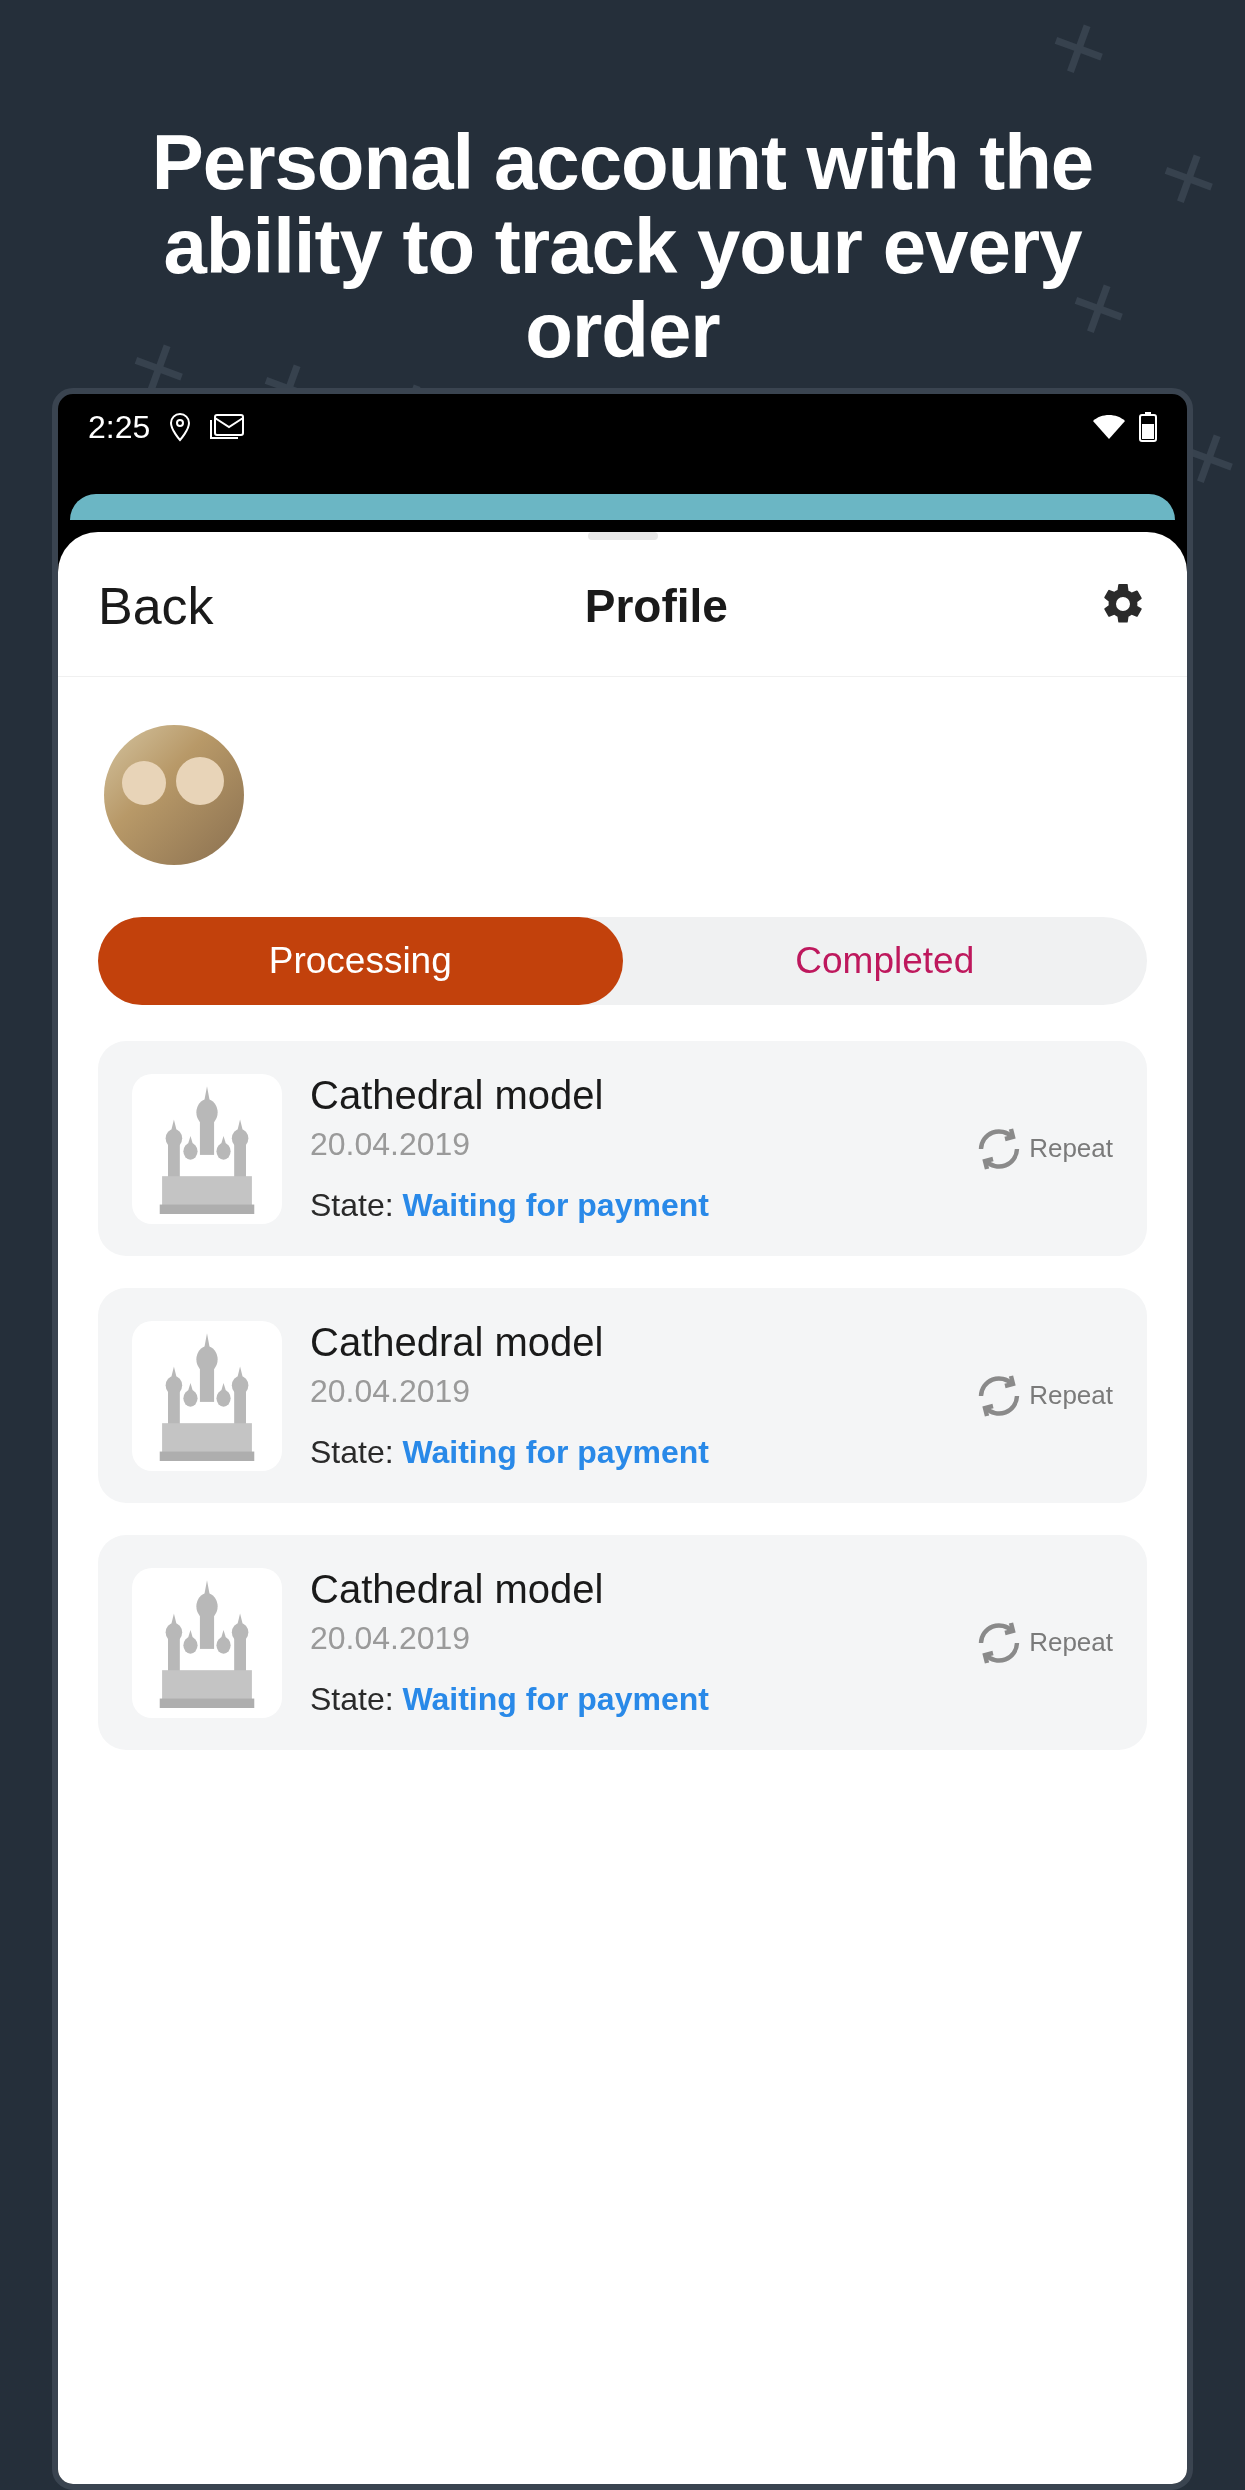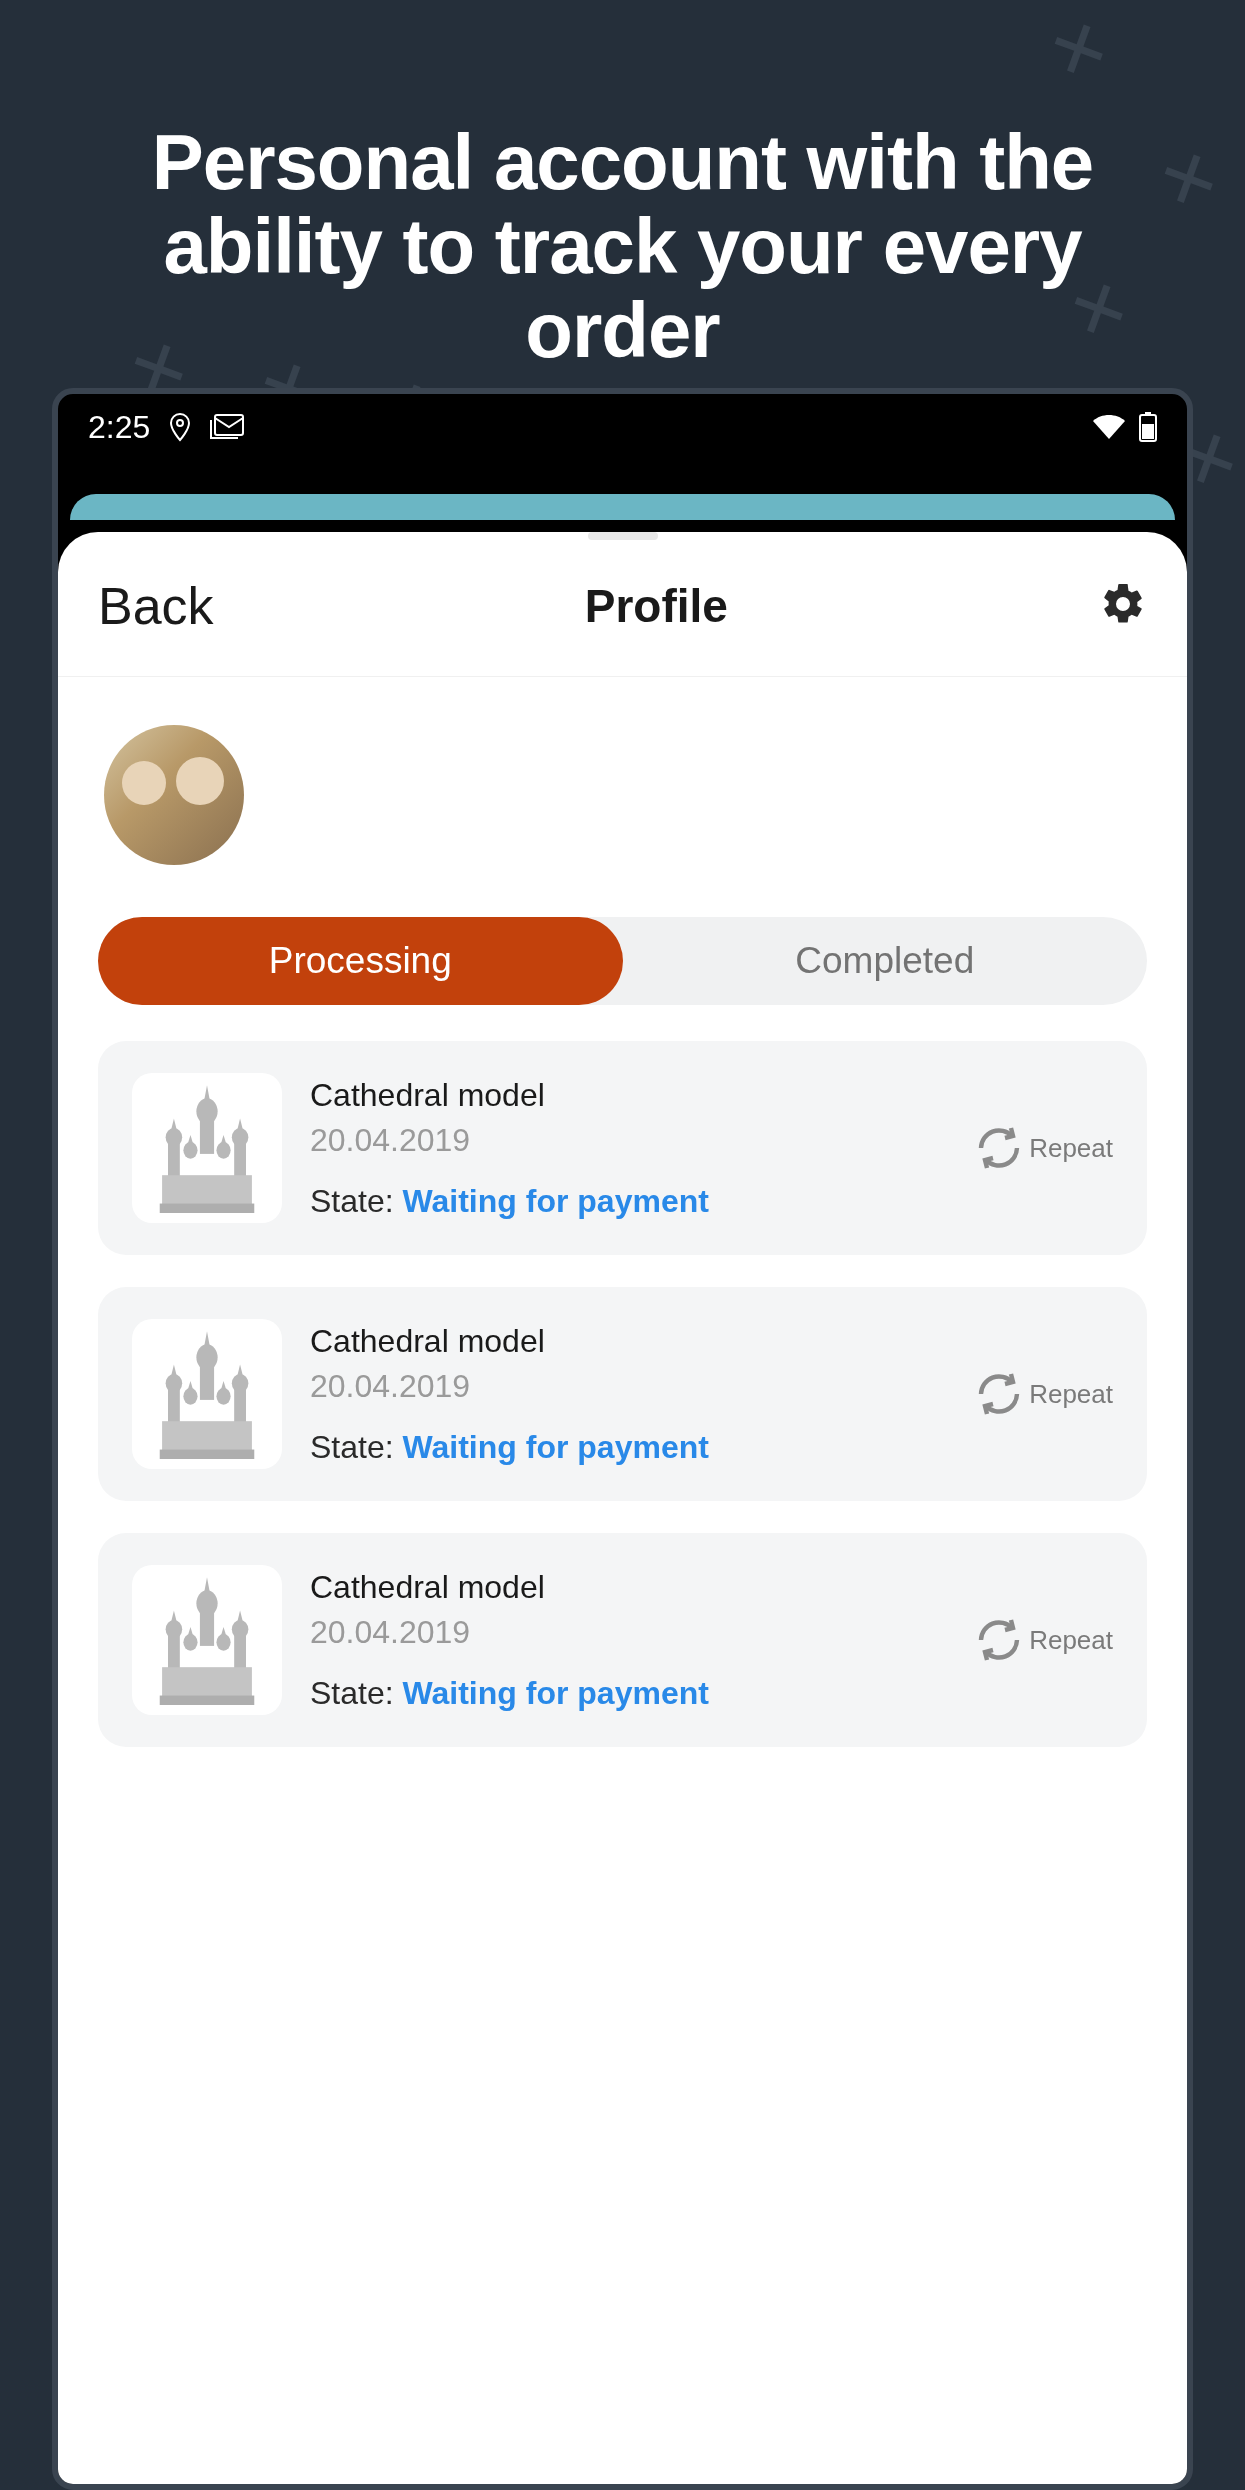--- a/index.html
+++ b/index.html
@@ -32,27 +32,27 @@
   .avatar { width: 140px; height: 140px; border-radius: 50%; background: linear-gradient(135deg, #d4c4a0 0%, #b89968 40%, #8a7050 100%); flex-shrink: 0; position: relative; overflow: hidden; }
   .avatar::before { content:""; position:absolute; left:18px; top:36px; width:44px; height:44px; border-radius:50%; background:#e8d4b8; }
   .avatar::after { content:""; position:absolute; right:20px; top:32px; width:48px; height:48px; border-radius:50%; background:#e8d4b8; }
   .profile-info { flex: 1; }
   .profile-name { font-size: 42px; font-weight: 500; color: #1a1a1a; line-height: 1.25; }
   .profile-discount { font-size: 34px; color: #8a8a8a; margin-top: 10px; }
   
   .tabs { display: flex; margin: 10px 40px 36px; background: #f0f1f2; border-radius: 50px; height: 88px; }
   .tab { flex: 1; display: flex; align-items: center; justify-content: center; font-size: 37px; font-weight: 500; border-radius: 50px; cursor: pointer; }
   .tab.active { background: #c2410c; color: #fff; }
-  .tab.inactive { color: #737373; }
+  .tab.inactive { color: #be185d; }
   
   .orders { padding: 0 40px; }
   .order-card { background: #f4f5f6; border-radius: 28px; padding: 32px 34px; margin-bottom: 32px; display: flex; align-items: center; gap: 28px; }
   .order-thumb { width: 150px; height: 150px; background: #fff; border-radius: 20px; flex-shrink: 0; display: flex; align-items: center; justify-content: center; }
   .order-body { flex: 1; }
-  .order-title { font-size: 32px; font-weight: 500; color: #1a1a1a; }
+  .order-title { font-size: 40px; font-weight: 500; color: #1a1a1a; }
   .order-date { font-size: 32px; color: #9a9a9a; margin-top: 8px; }
   .order-state-row { font-size: 32px; margin-top: 24px; }
   .order-state-label { color: #2a2a2a; font-weight: 500; }
   .order-state-value { color: #2989e8; font-weight: 600; }
   .order-repeat { display: flex; flex-direction: row; align-items: center; gap: 6px; cursor: pointer; }
   .order-repeat-label { font-size: 26px; color: #7a7a7a; }
   
   
   .cathedral svg { width: 120px; height: 130px; }
 </style>

